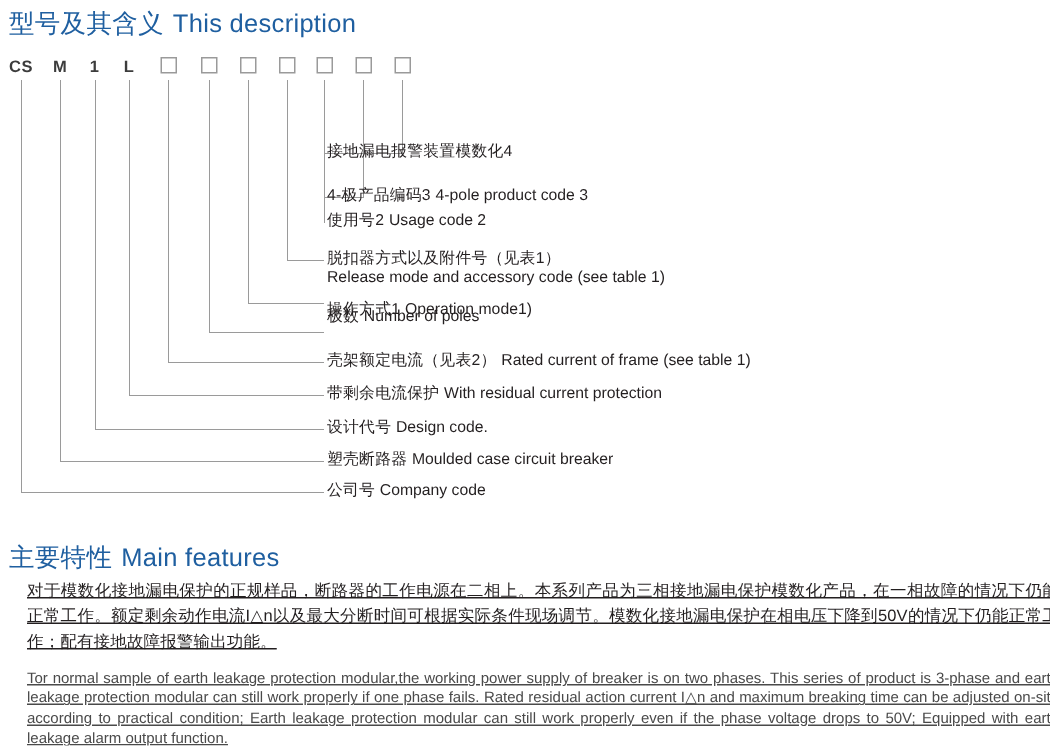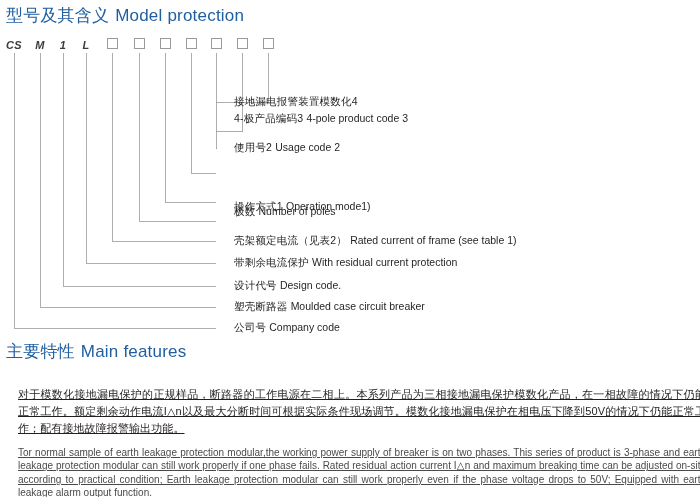--- a/index.html
+++ b/index.html
@@ -23,30 +23,29 @@
     color: #1f5fa0;
     font-size: 17px;
     font-weight: bold;
     letter-spacing: 0.2px;
     white-space: nowrap;
   }
   .section-heading .zh { font-weight: normal; }
   .section-heading .en { font-weight: normal; padding-left: 6px; }
 
   #heading-model { top: 4px; }
-  #heading-features { top: 340px; }
+  #heading-features { top: 360px; }
 
   
   .code-row {
     position: absolute;
     top: 38px;
     left: 0;
     width: 600px;
     height: 18px;
-    font-style: italic;
   }
   .code-token {
     position: absolute;
     top: 0;
     font-size: 11px;
     font-weight: bold;
     color: #3c3c3c;
     text-align: center;
     line-height: 14px;
     letter-spacing: 0.3px;
@@ -70,21 +69,20 @@
   }
 
   
   .callout {
     position: absolute;
     left: 218px;
     font-size: 10.5px;
     line-height: 13px;
     color: #231f20;
     white-space: nowrap;
-    margin-left: 16px;
   }
   .callout .ln { display: block; }
   .callout .zh { letter-spacing: 0.2px; }
 
   
   .para {
     position: absolute;
     left: 18px;
     width: 688px;
     color: #231f20;
@@ -102,21 +100,21 @@
     font-size: 10px;
     line-height: 13.4px;
     text-align: justify;
     color: #4a4a4a;
   }
 </style>
 </head>
 <body>
 
 <div class="section-heading" id="heading-model">
-  <span class="zh">型号及其含义</span><span class="en">Model protection</span>
+  <span class="zh">型号及其含义</span><span class="en">This description</span>
 </div>
 
 <div class="code-row" id="code-row">
     <span class="code-token" style="left: 4px; width: 20px;">CS</span>
     <span class="code-token" style="left: 30px; width: 20px;">M</span>
     <span class="code-token" style="left: 53px; width: 20px;">1</span>
     <span class="code-token" style="left: 76px; width: 20px;">L</span>
     <span class="code-box" style="left: 107px;"></span>
     <span class="code-box" style="left: 134px;"></span>
     <span class="code-box" style="left: 160px;"></span>
@@ -137,27 +135,29 @@
     <path d="M 191.5 53 L 191.5 173.5 L 216 173.5" fill="none" stroke="#9a9a9a" stroke-width="0.8" shape-rendering="crispEdges"></path>
     <path d="M 216.5 53 L 216.5 148.5 L 216 148.5" fill="none" stroke="#9a9a9a" stroke-width="0.8" shape-rendering="crispEdges"></path>
     <path d="M 242.5 53 L 242.5 131.5 L 216 131.5" fill="none" stroke="#9a9a9a" stroke-width="0.8" shape-rendering="crispEdges"></path>
     <path d="M 268.5 53 L 268.5 102.5 L 216 102.5" fill="none" stroke="#9a9a9a" stroke-width="0.8" shape-rendering="crispEdges"></path>
   </svg>
 
 <div id="callout-container">
     <div class="callout" style="top: 95px;">
       <span class="ln zh">接地漏电报警装置模数化4</span>
     </div>
-    <div class="callout" style="top: 112px;">
+    <div class="callout" style="top: 124px;">
       <span class="ln"><span class="zh">4-极产品编码3 </span><span>4-pole product code 3</span></span>
     </div>
     <div class="callout" style="top: 141px;">
       <span class="ln"><span class="zh">使用号2 </span><span>Usage code 2</span></span>
     </div>
     <div class="callout" style="top: 166px;">
+      <span class="ln zh">脱扣器方式以及附件号（见表1）</span>
+      <span class="ln en">Release mode and accessory code (see table 1)</span>
     </div>
     <div class="callout" style="top: 205px;">
       <span class="ln"><span class="zh">极数 </span><span>Number of poles</span></span>
     </div>
     <div class="callout" style="top: 200px;">
       <span class="ln"><span class="zh">操作方式1 </span><span>Operation mode1)</span></span>
     </div>
     <div class="callout" style="top: 234px;">
       <span class="ln"><span class="zh">壳架额定电流（见表2） </span><span>Rated current of frame (see table 1)</span></span>
     </div>

